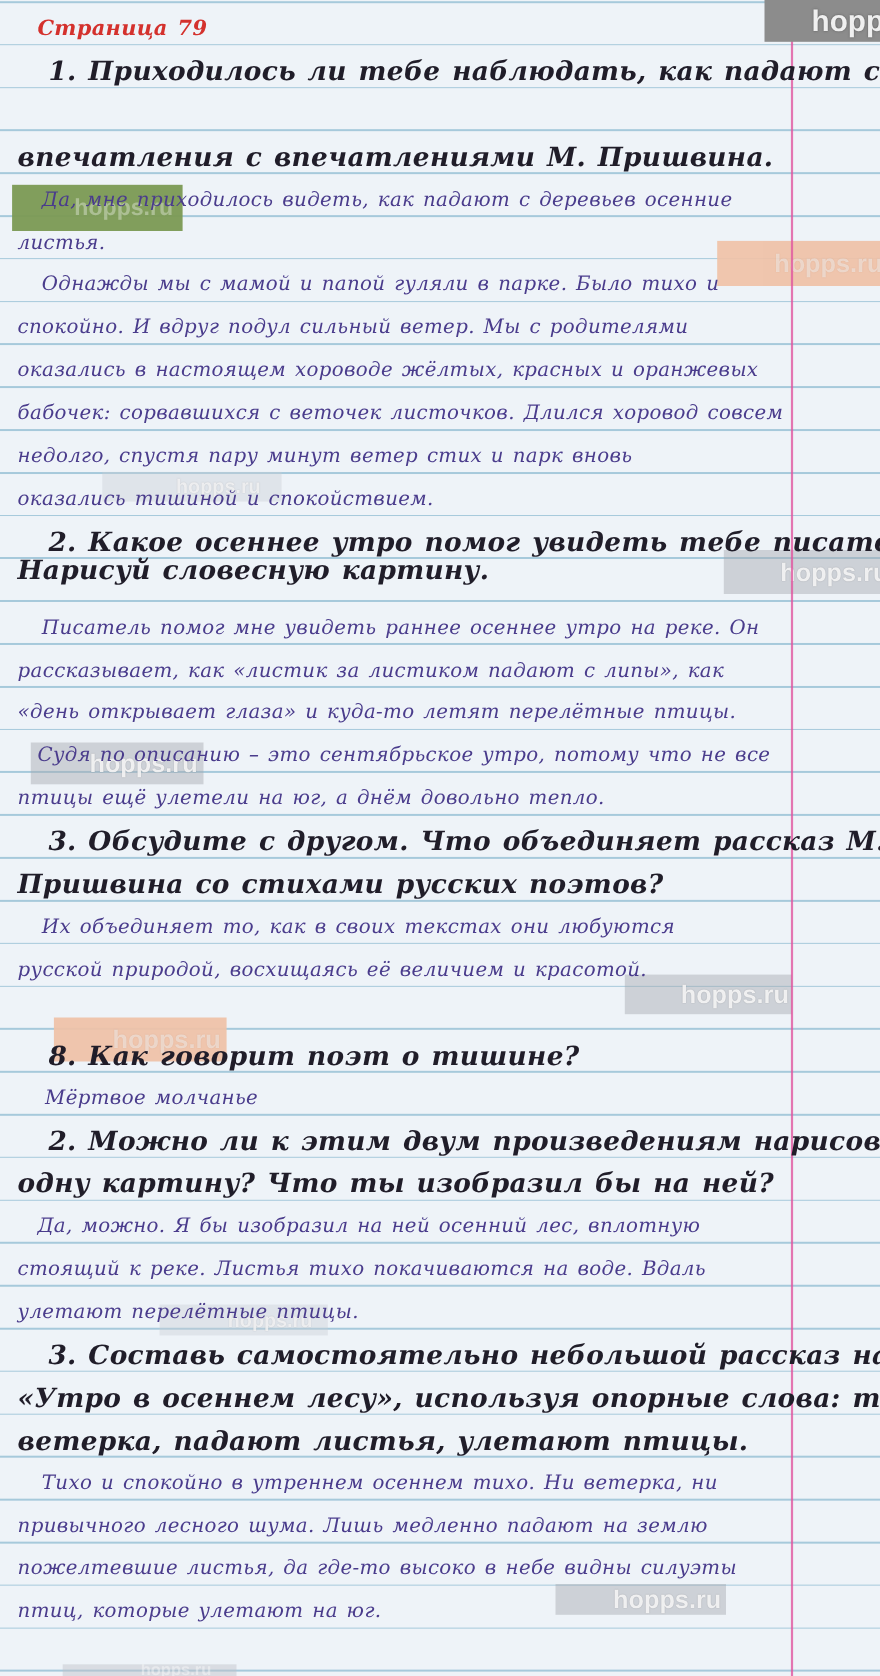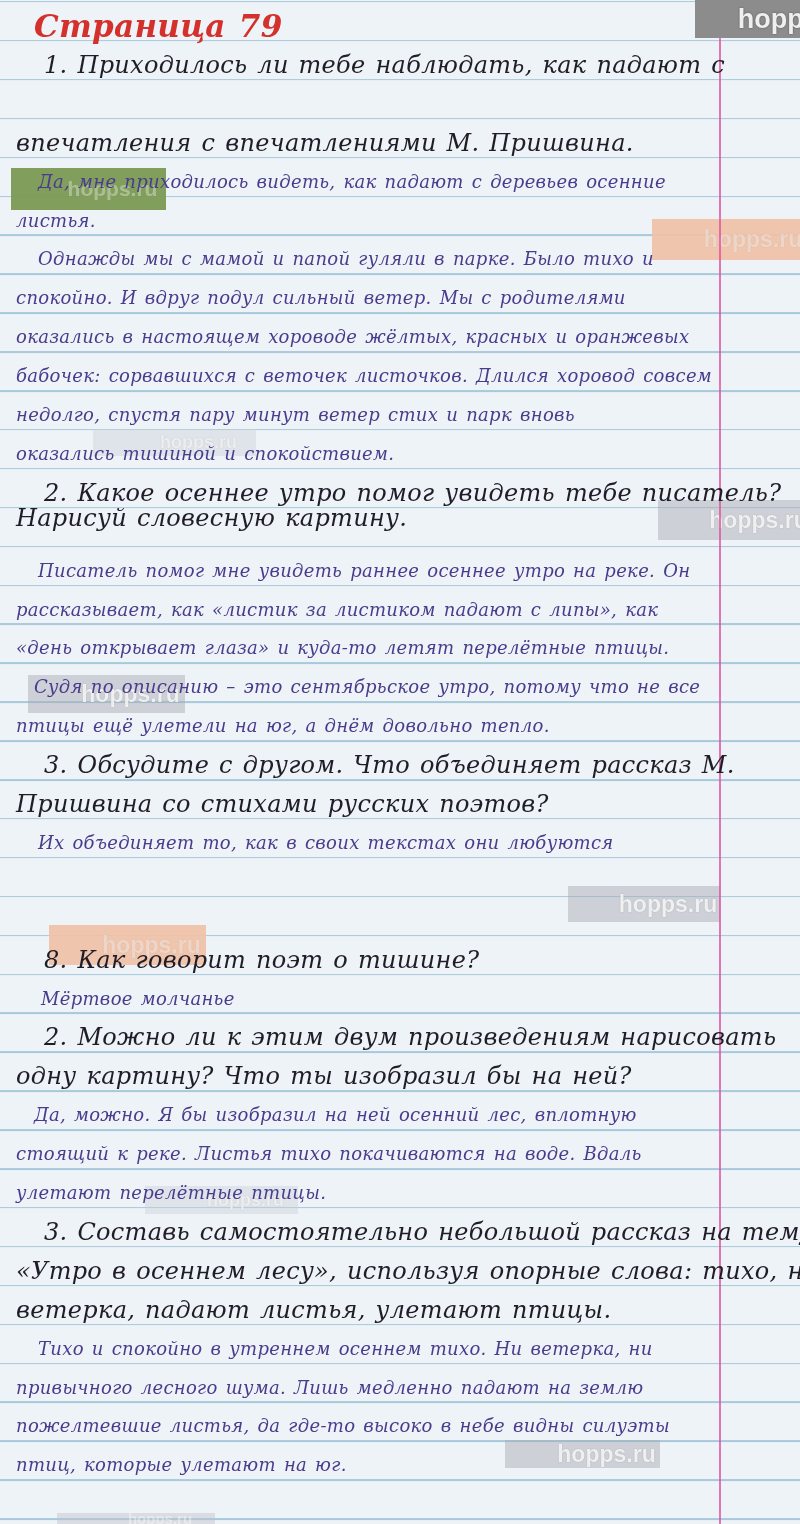--- a/index.html
+++ b/index.html
@@ -28,22 +28,22 @@
   }
   .margin-line{
     position:absolute; left:719px; top:0; width:2px; height:1524px;
     background:var(--margin-line); opacity:.8; z-index:2;
   }
   .hw{
     position:absolute; z-index:3;
     font-style:italic; white-space:nowrap;
     line-height:38px; letter-spacing:.3px; word-spacing:2px;
   }
-  .red{ color:var(--header-ink); font-size:31px; font-weight:bold; }
-  .q  { color:var(--question-ink); font-size:24px; font-weight:normal; }
+  .red{ color:var(--header-ink); font-size:19px; font-weight:bold; }
+  .q  { color:var(--question-ink); font-size:24px; font-weight:bold; }
   .a  { color:var(--answer-ink); font-size:18px; }
   .wm{
     position:absolute; z-index:1;
     display:flex; align-items:center; justify-content:center;
     font-family:"Liberation Sans", sans-serif; font-weight:bold;
     overflow:hidden; white-space:nowrap;padding-left:48px;
   }
   .wm-solid{
     background:var(--watermark-gray); color:#efefef; font-size:27px; z-index:4;
     text-shadow:0 0 2px #555;
@@ -107,20 +107,21 @@
   <div class="hw a" style="left:38px;top:552px">Писатель помог мне увидеть раннее осеннее утро на реке. Он</div>
   <div class="hw a" style="left:16px;top:591px">рассказывает, как «листик за листиком падают с липы», как</div>
   <div class="hw a" style="left:16px;top:629px">«день открывает глаза» и куда-то летят перелётные птицы.</div>
   <div class="hw a" style="left:34px;top:668px">Судя по описанию – это сентябрьское утро, потому что не все</div>
   <div class="hw a" style="left:16px;top:707px">птицы ещё улетели на юг, а днём довольно тепло.</div>
 
   <div class="hw q" style="left:44px;top:746px">3. Обсудите с другом. Что объединяет рассказ М.</div>
   <div class="hw q" style="left:16px;top:785px">Пришвина со стихами русских поэтов?</div>
 
   <div class="hw a" style="left:38px;top:824px">Их объединяет то, как в своих текстах они любуются</div>
+  <div class="hw a" style="left:16px;top:863px">русской природой, восхищаясь её величием и красотой.</div>
 
   <div class="hw q" style="left:44px;top:941px">8. Как говорит поэт о тишине?</div>
   <div class="hw a" style="left:41px;top:980px">Мёртвое молчанье</div>
 
   <div class="hw q" style="left:44px;top:1018px">2. Можно ли к этим двум произведениям нарисовать</div>
   <div class="hw q" style="left:16px;top:1057px">одну картину? Что ты изобразил бы на ней?</div>
 
   <div class="hw a" style="left:34px;top:1096px">Да, можно. Я бы изобразил на ней осенний лес, вплотную</div>
   <div class="hw a" style="left:16px;top:1135px">стоящий к реке. Листья тихо покачиваются на воде. Вдаль</div>
   <div class="hw a" style="left:16px;top:1174px">улетают перелётные птицы.</div>

